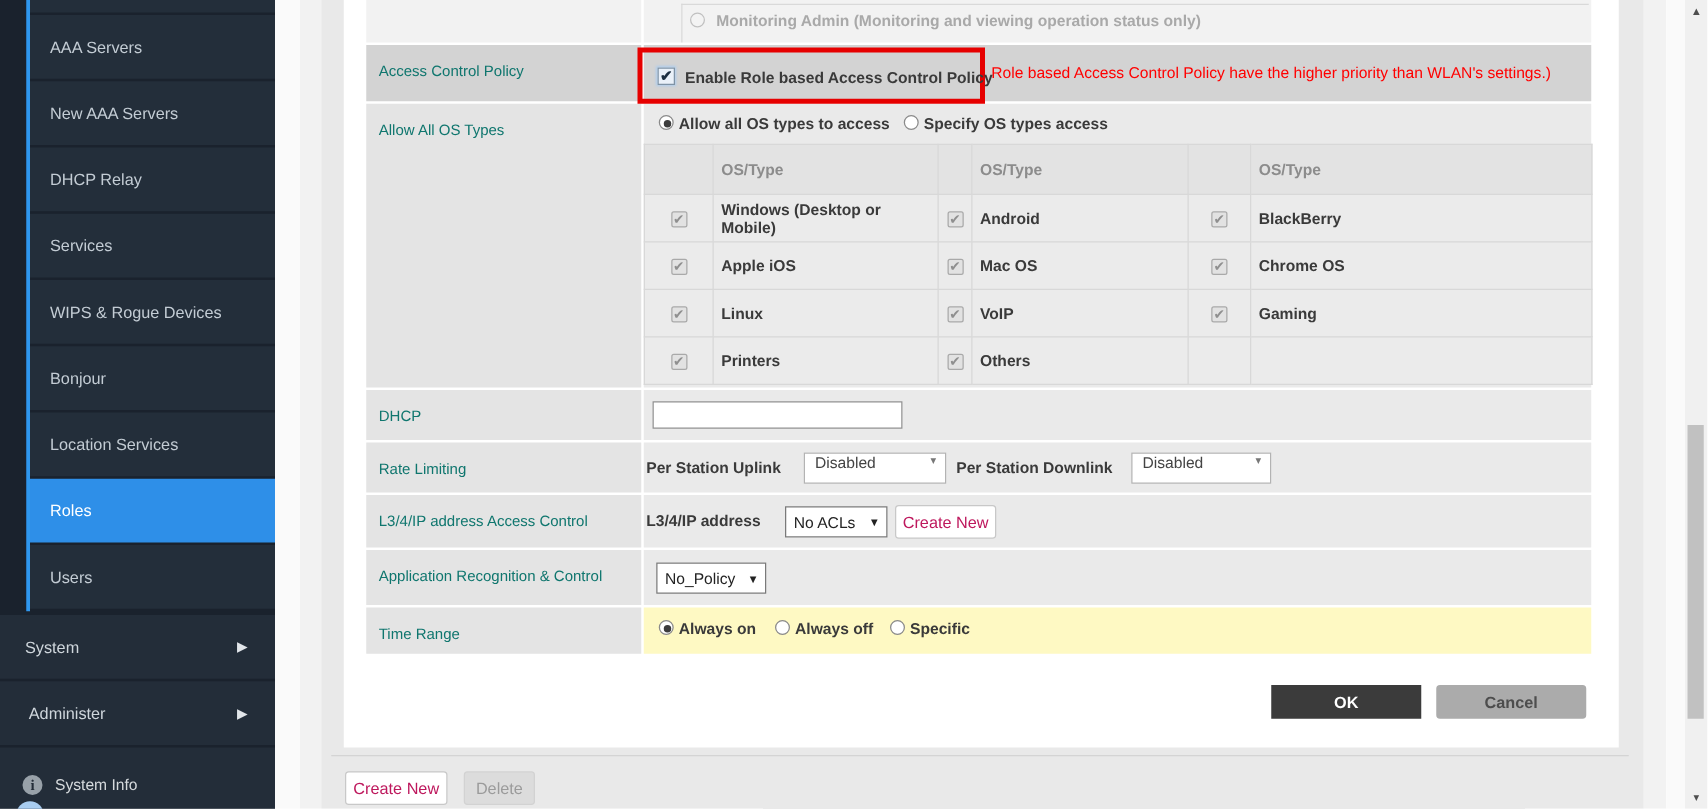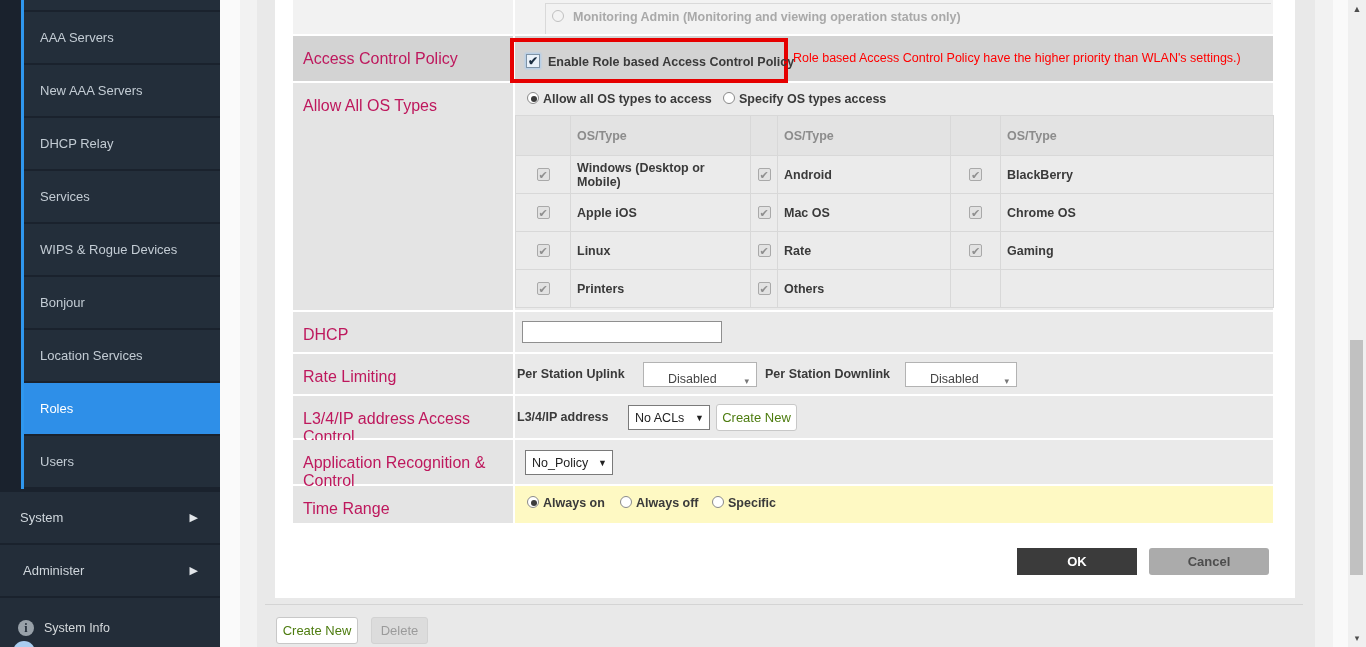--- a/index.html
+++ b/index.html
@@ -44,21 +44,21 @@
   .sb-arrow { position:absolute; left:0; width:18px; text-align:center; color:#4e4e4e; font-size:9px; cursor:pointer; }
   .sb-up { top:4px; } .sb-down { bottom:4px; }
   .sb-thumb { position:absolute; left:2px; top:340px; width:13px; height:235px; background:#c1c1c1; cursor:pointer; }
 
   
   .panel { position:absolute; left:275px; top:0; width:1020px; height:598px; background:#ffffff; }
   .form { position:absolute; left:18px; top:0; width:980px; }
   .row { position:absolute; left:0; width:980px; }
   .row .lab {
     position:absolute; left:0; top:0; width:220px; height:100%;
-    color:#be185d; font-size:16px; padding:14px 0 16px 10px;
+    color:#0f766e; font-size:12px; padding:14px 0 16px 10px;
   }
   .row .content { position:absolute; left:222px; top:0; width:758px; height:100%; }
 
   .r0 { top:0;   height:34px; }  .r0 .lab, .r0 .content { background:#f2f2f2; }
   .r1 { top:36px; height:45px; } .r1 .lab, .r1 .content { background:#d3d3d3; }
   .r2 { top:83px; height:227px;} .r2 .lab { background:#e4e4e4; } .r2 .content { background:#eaeaea; }
   .r3 { top:312px; height:40px;} .r3 .lab { background:#e4e4e4; } .r3 .content { background:#eaeaea; }
   .r4 { top:354px; height:40px;} .r4 .lab { background:#e4e4e4; } .r4 .content { background:#eaeaea; }
   .r5 { top:396px; height:42px;} .r5 .lab { background:#e4e4e4; } .r5 .content { background:#eaeaea; }
   .r6 { top:440px; height:44px;} .r6 .lab { background:#e4e4e4; } .r6 .content { background:#eaeaea; }
@@ -90,33 +90,33 @@
   .ostable td.os { font-weight:bold; color:#3a3a3a; padding-left:6px; }
   .cbd {
     display:inline-block; width:13px; height:13px; background:#e2e2e2; border:1px solid #a9a9a9;
     border-radius:2px; color:#8f8f8f; font-size:11px; line-height:12px; text-align:center;
   }
 
   .textinput { position:absolute; left:7px; top:9px; width:200px; height:22px; background:#fff; border:1px solid #8f8f8f; padding:0 4px; font-size:12.5px; font-family:"Liberation Sans",sans-serif; }
 
   .ddown {
     position:absolute; height:25px; background:#fff; border:1px solid #b3b3b3;
-    display:flex; align-items:flex-end; padding-left:24px; color:#444; font-size:12.5px; cursor:pointer;
+    display:flex; align-items:flex-start; padding-left:8px; color:#444; font-size:12.5px; cursor:pointer;
   }
   .ddown .dd-arrow { position:absolute; right:7px; color:#777; font-size:9px; }
 
   .nselect {
     position:absolute; height:25px; background:#fff; border:1px solid #7a7a7a;
     display:flex; align-items:center; padding-left:6px; color:#222; font-size:12.5px; cursor:pointer;
   }
   .nselect .ns-arrow { position:absolute; right:5px; color:#222; font-size:9px; }
 
   .btn-white {
     position:absolute; background:#fff; border:1px solid #c8c8c8; border-radius:3px;
-    color:#4d7c0f; font-size:13px; display:flex; align-items:center; justify-content:center; cursor:pointer;
+    color:#be185d; font-size:13px; display:flex; align-items:center; justify-content:center; cursor:pointer;
     font-family:"Liberation Sans",sans-serif;
   }
   .btn-ok {
     position:absolute; left:742px; top:548px; width:120px; height:27px; background:#3b3b3b; border:none;
     border-radius:0; color:#fff; font-weight:bold; font-size:13px; display:flex; align-items:center; justify-content:center; cursor:pointer;
   }
   .btn-cancel {
     position:absolute; left:874px; top:548px; width:120px; height:27px; background:#ababab; border:none;
     border-radius:3px; color:#4d4d4d; font-weight:bold; font-size:13px; display:flex; align-items:center; justify-content:center; cursor:pointer;
   }
@@ -254,21 +254,21 @@
             <td class="os">Apple iOS</td>
             <td class="cb"><span class="cbd">✔</span></td>
             <td class="os">Mac OS</td>
             <td class="cb"><span class="cbd">✔</span></td>
             <td class="os">Chrome OS</td>
           </tr>
           <tr class="body">
             <td class="cb"><span class="cbd">✔</span></td>
             <td class="os">Linux</td>
             <td class="cb"><span class="cbd">✔</span></td>
-            <td class="os">Rate</td>
+            <td class="os">VoIP</td>
             <td class="cb"><span class="cbd">✔</span></td>
             <td class="os">Gaming</td>
           </tr>
           <tr class="body">
             <td class="cb"><span class="cbd">✔</span></td>
             <td class="os">Printers</td>
             <td class="cb"><span class="cbd">✔</span></td>
             <td class="os">Others</td>
             <td class="cb"></td>
             <td class="os"></td>

